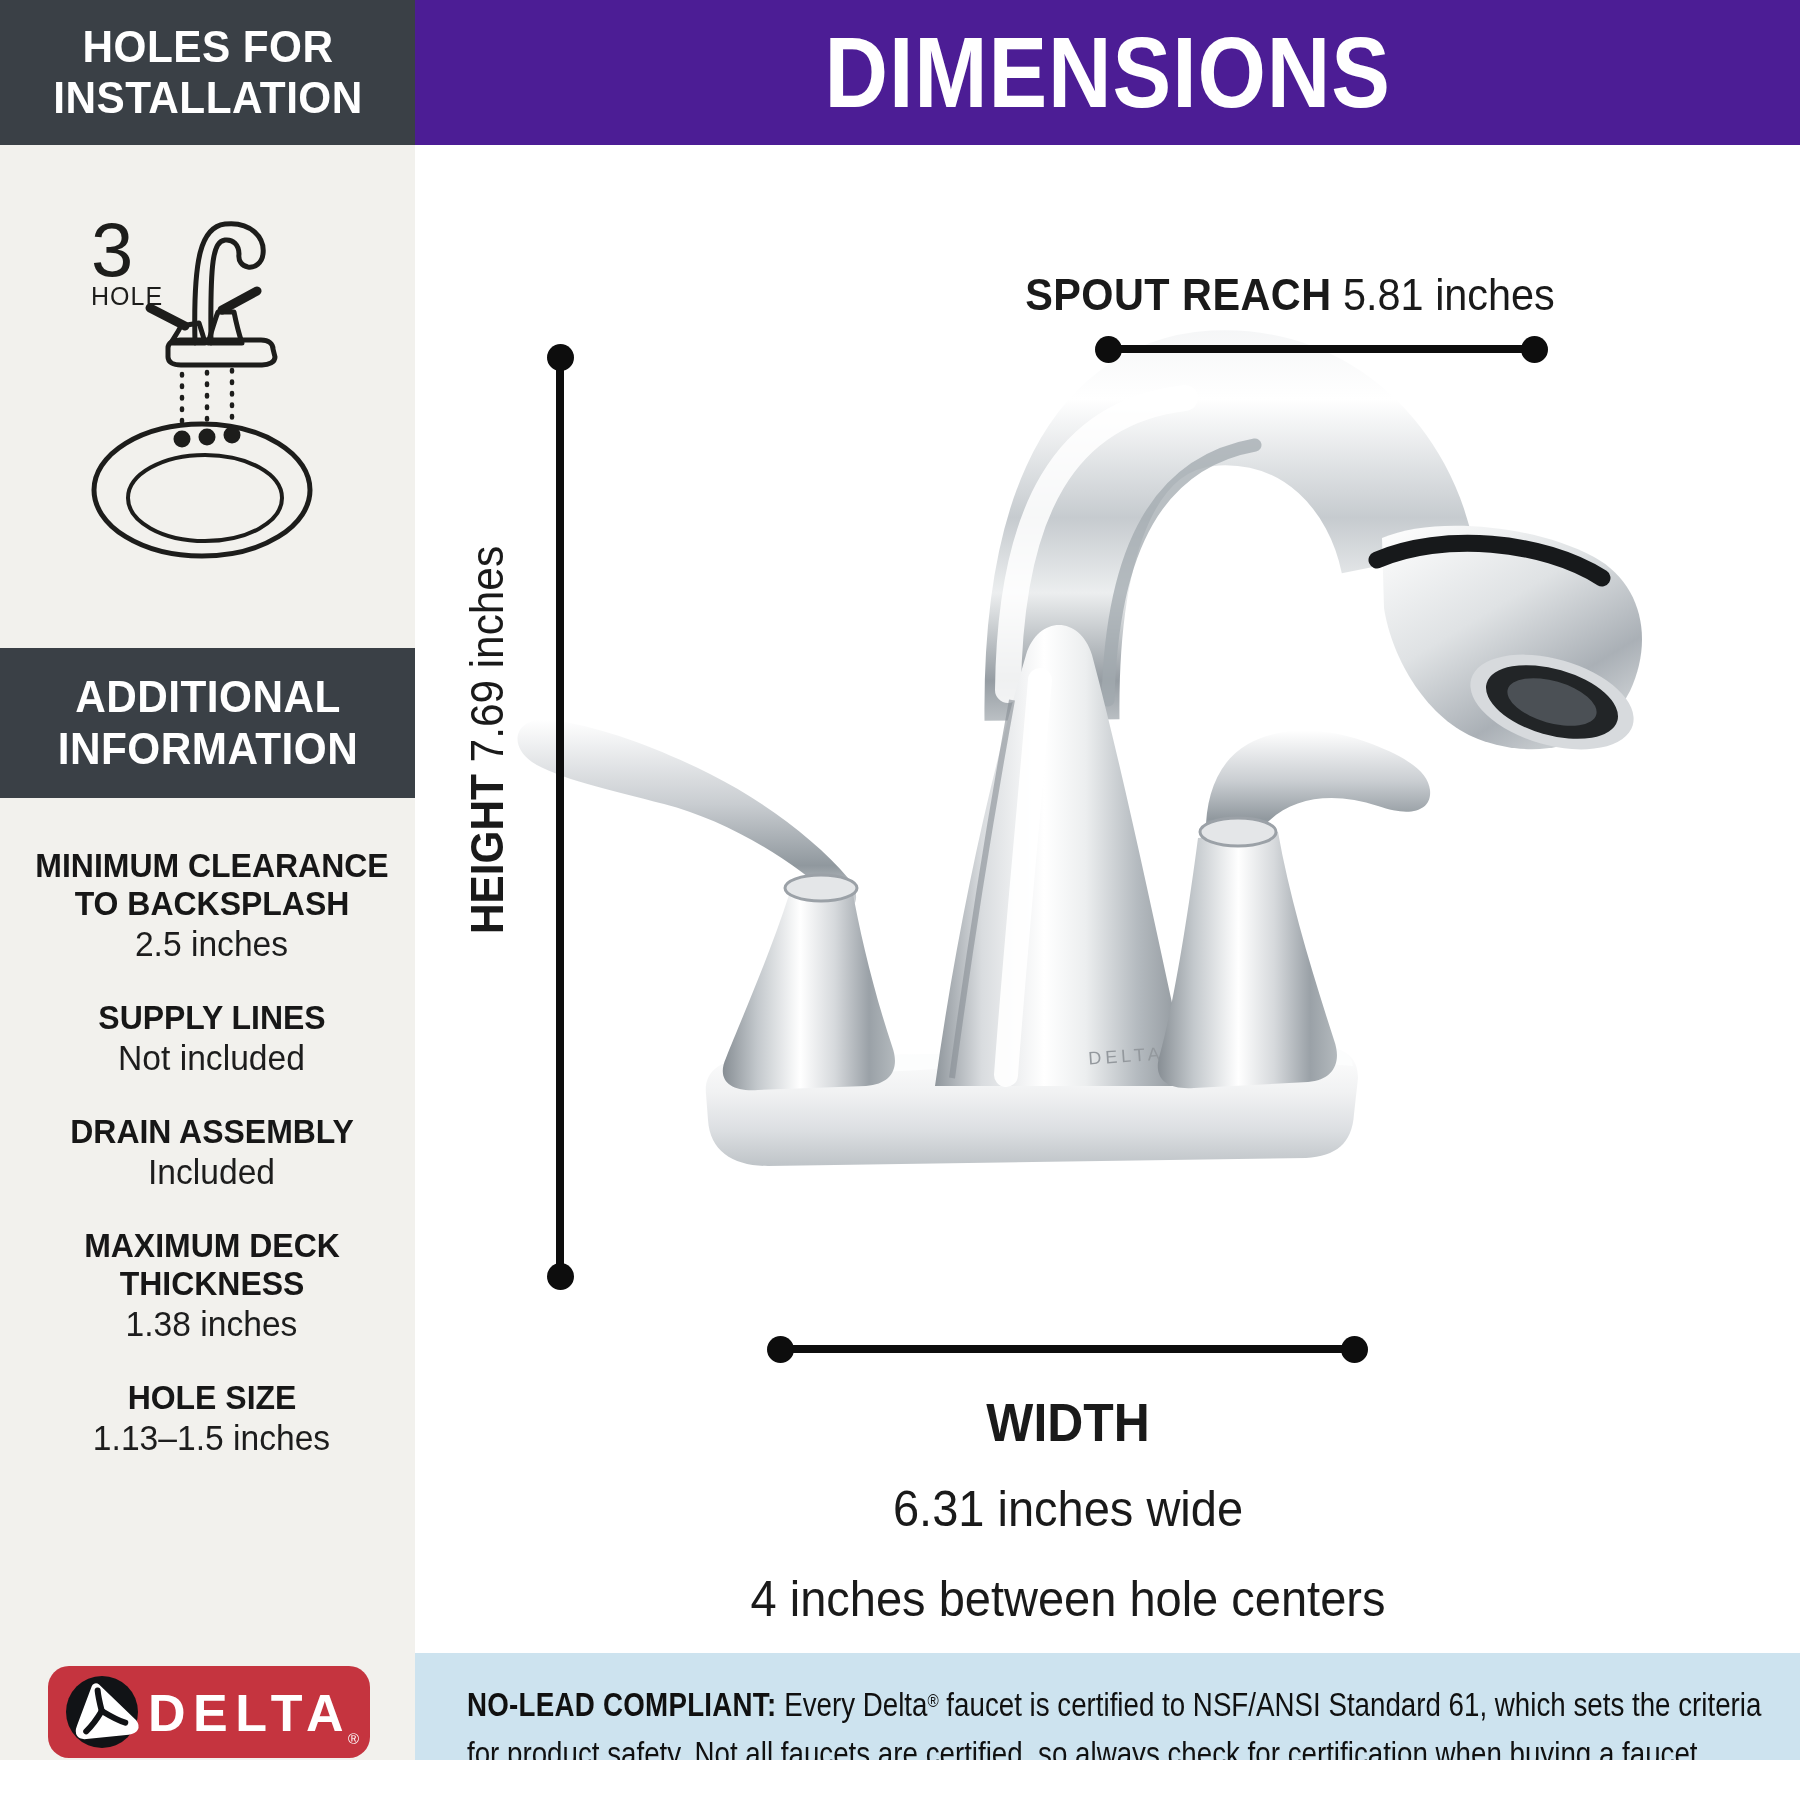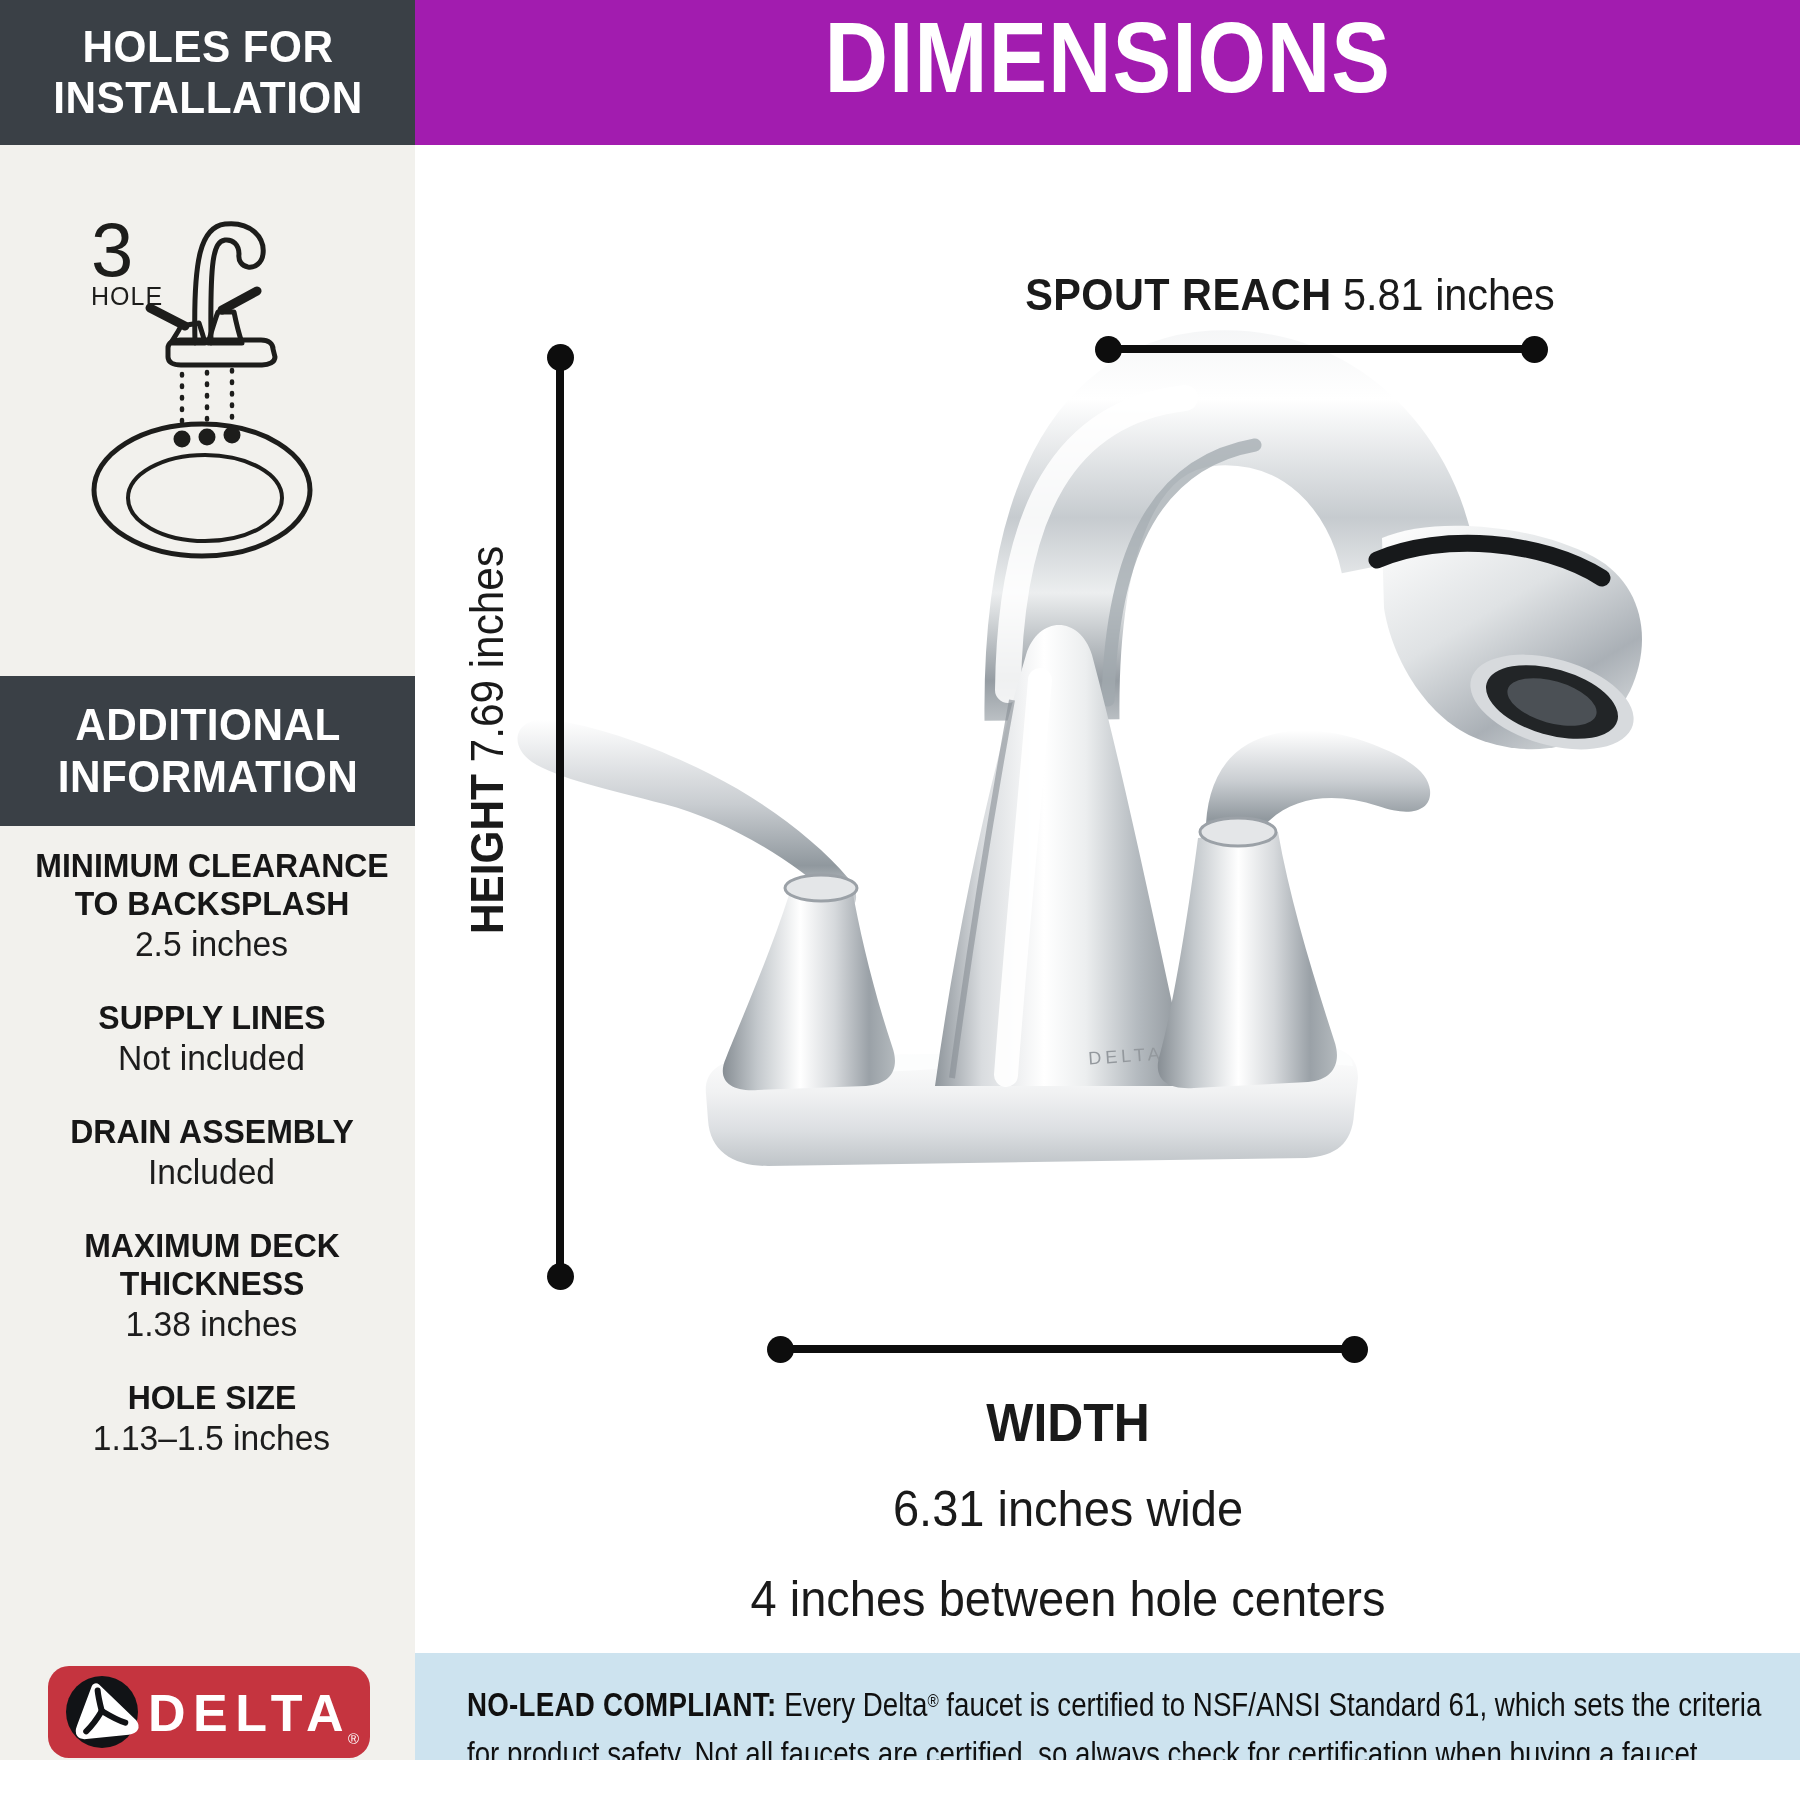--- a/index.html
+++ b/index.html
@@ -5,33 +5,33 @@
   html,body{margin:0;padding:0;background:#ffffff;}
   .canvas{position:relative;width:1800px;height:1760px;overflow:hidden;background:#ffffff;
           font-family:"Liberation Sans", sans-serif;color:#1a1a1a;}
   
   .sidebar{position:absolute;left:0;top:0;width:415px;height:1800px;background:#f2f1ed;}
   .holes-box{position:absolute;left:0;top:0;width:415px;height:145px;background:#3a4046;
              display:flex;align-items:center;justify-content:center;}
   .holes-box .t{color:#ffffff;font-weight:bold;font-size:45px;line-height:1.12;text-align:center;
                 width:330px;transform:scaleX(0.94);letter-spacing:.5px;}
   .addl-box{position:absolute;left:0;top:648px;width:415px;height:150px;background:#3a4046;
-            display:flex;align-items:center;justify-content:center;margin-top:28px;}
+            display:flex;align-items:center;justify-content:center;}
   .addl-box .t{color:#ffffff;font-weight:bold;font-size:45px;line-height:1.16;text-align:center;
                width:320px;transform:scaleX(0.94);letter-spacing:.5px;}
   .hole-icon-svg{position:absolute;left:55px;top:172px;}
   .specs{position:absolute;left:4px;top:846px;width:415px;}
   .spec{margin-bottom:34px;text-align:center;}
   .spec .label{font-weight:bold;font-size:34px;line-height:38px;transform:scaleX(0.94);
                width:390px;margin:0 auto;color:#171717;}
   .spec .value{font-size:35px;line-height:40px;margin-top:2px;transform:scaleX(0.96);color:#1d1d1d;}
   .delta-logo-svg{position:absolute;left:48px;top:1666px;}
   
-  .header-bar{position:absolute;left:415px;top:0;width:1385px;height:145px;background:#a21caf;
-              display:flex;justify-content:center;}
+  .header-bar{position:absolute;left:415px;top:0;width:1385px;height:145px;background:#4c1d95;
+              display:flex;align-items:center;justify-content:center;}
   .header-bar .t{color:#ffffff;font-weight:bold;font-size:100px;letter-spacing:1px;
                  transform:scaleX(0.88);}
   
   .dim-line{position:absolute;background:#0d0d0d;border-radius:4px;}
   .dim-dot{position:absolute;width:27px;height:27px;border-radius:50%;background:#0d0d0d;}
   .spout-label{position:absolute;left:990px;top:269px;width:600px;text-align:center;
                font-size:45px;transform:scaleX(0.92);white-space:nowrap;}
   .spout-label b{letter-spacing:.5px;}
   .height-label{position:absolute;left:487px;top:740px;width:700px;height:56px;text-align:center;
                 font-size:46px;white-space:nowrap;line-height:56px;

